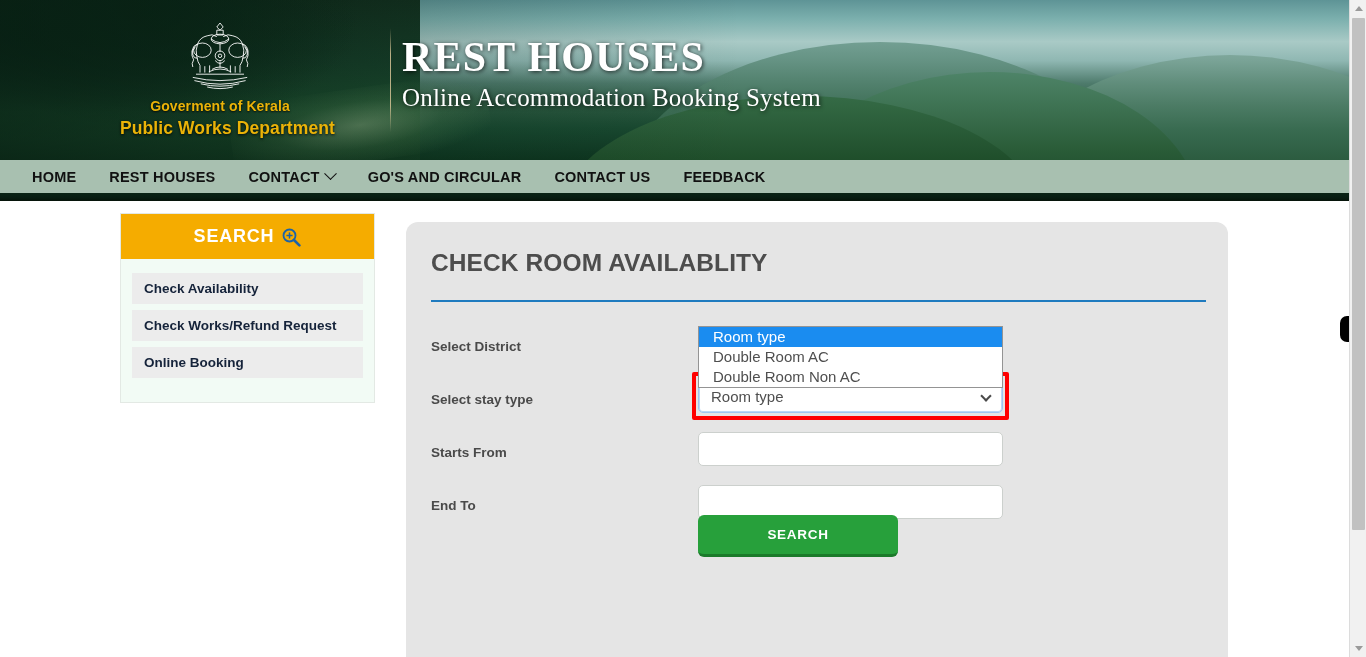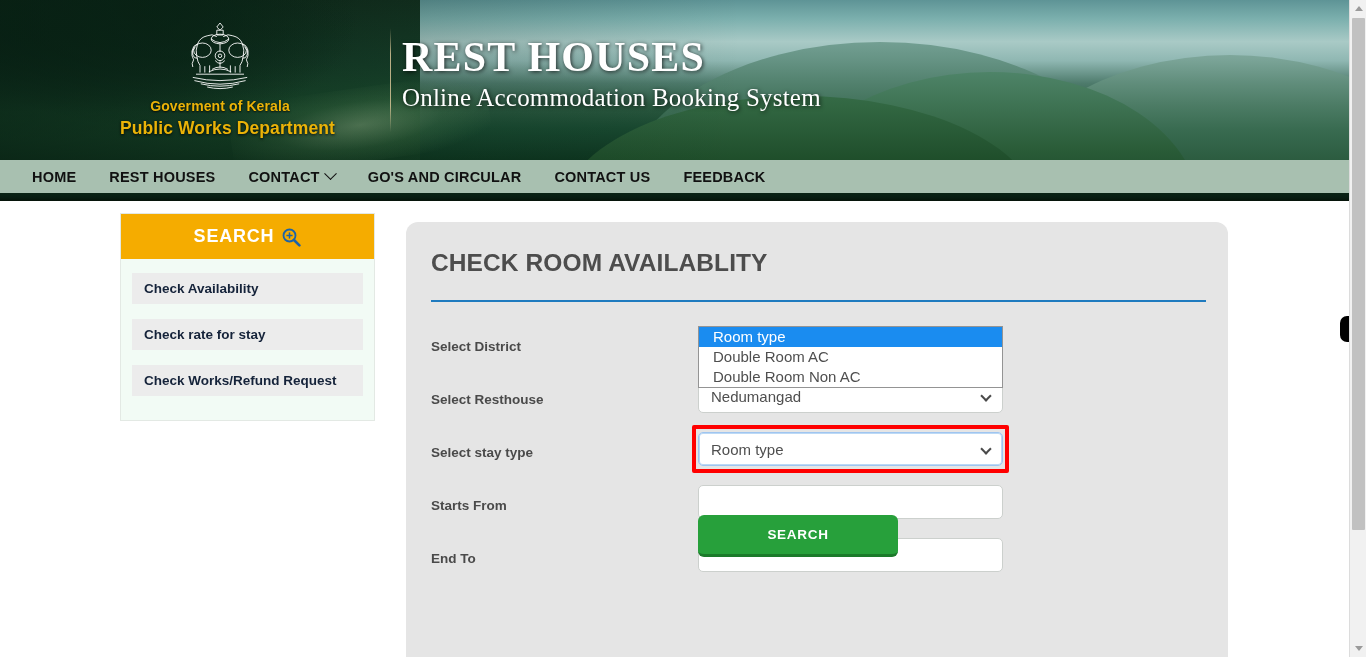--- a/index.html
+++ b/index.html
@@ -224,21 +224,21 @@
   #search-glass { display:block; }
   #search-list {
     padding: 14px 11px 24px 11px;
   }
   .search-item {
     background: #ececec;
     color: #15233a;
     font-size: 13.5px;
     font-weight: bold;
     padding: 8px 12px;
-    margin-bottom: 15px;
+    margin-bottom: 6px;
     cursor: pointer;
   }
   .search-item:last-child { margin-bottom: 0; }
 
   
   #content-card {
     position: absolute;
     left: 406px; top: 21px;
     width: 822px;
     height: 450px;
@@ -512,22 +512,22 @@
           <span id="search-head-label">SEARCH</span>
           <svg id="search-glass" width="20" height="20" viewBox="0 0 20 20">
             <circle cx="8.5" cy="8.5" r="6" fill="none" stroke="#1b63a8" stroke-width="1.8"></circle>
             <line x1="5.4" y1="8.5" x2="11.6" y2="8.5" stroke="#1b63a8" stroke-width="1.5"></line>
             <line x1="8.5" y1="5.4" x2="8.5" y2="11.6" stroke="#1b63a8" stroke-width="1.5"></line>
             <line x1="13" y1="13" x2="18.4" y2="18.4" stroke="#1b63a8" stroke-width="2.6" stroke-linecap="round"></line>
           </svg>
         </div>
         <div id="search-list">
             <div class="search-item"><span>Check Availability</span></div>
-            <div class="search-item"><span>Check rate for stay</span></div>
             <div class="search-item"><span>Check Works/Refund Request</span></div>
+            <div class="search-item"><span>Online Booking</span></div>
           </div>
       </aside>
 
       <section id="content-card">
         <h1 id="content-title">CHECK ROOM AVAILABLITY</h1>
         <div id="content-rule"></div>
 
         <form id="form-rows">
 
           <div class="form-row">
@@ -535,31 +535,20 @@
             <div class="field-wrap">
               <div class="sel-wrap">
                 <select class="field">
                   <option>THIRUVANANTHAPURAM</option>
                 </select>
                 <span class="sel-chev"></span>
               </div>
             </div>
           </div>
 
-          <div class="form-row">
-            <label class="form-label">Select Resthouse</label>
-            <div class="field-wrap">
-              <div class="sel-wrap">
-                <select class="field">
-                  <option>Nedumangad</option>
-                </select>
-                <span class="sel-chev"></span>
-              </div>
-            </div>
-          </div>
 
           <div class="form-row">
             <label class="form-label">Select stay type</label>
             <div class="field-wrap">
               <div class="sel-wrap">
                 <select id="roomtype-select" class="field">
                   <option>Room type</option>
                 </select>
                 <span class="sel-chev"></span>
               </div>

